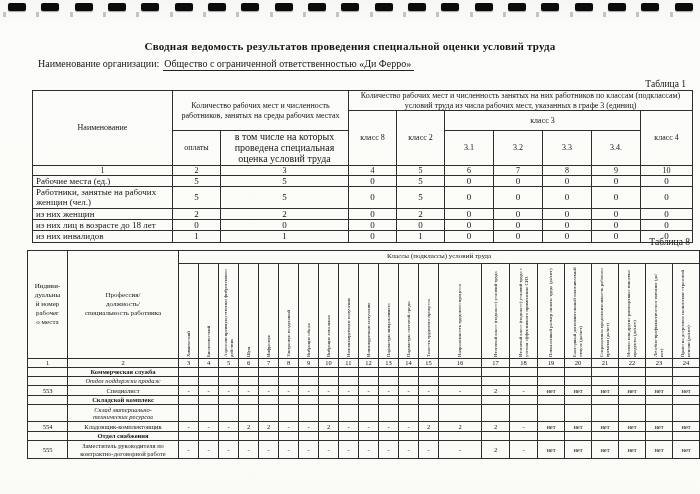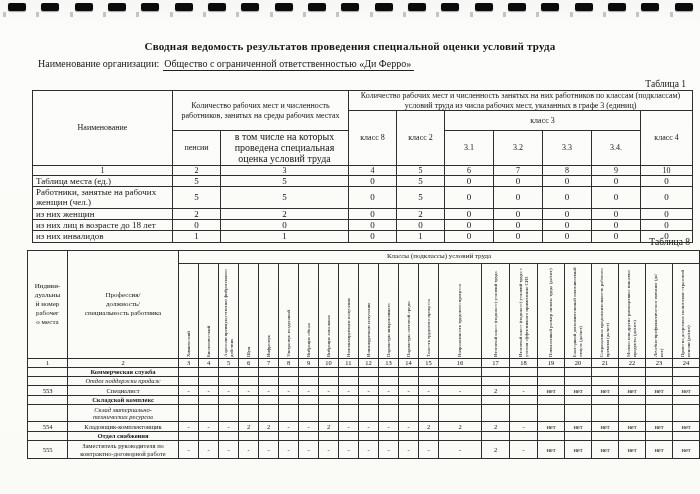--- a/index.html
+++ b/index.html
@@ -95,41 +95,41 @@
       <th colspan="2" rowspan="2">Количество рабочих мест и численность работников, занятых на среды рабочих местах</th>
       <th colspan="7">Количество рабочих мест и численность занятых на них работников по классам (подклассам) условий труда из числа рабочих мест, указанных в графе 3 (единиц)</th>
     </tr>
     <tr class="hB">
       <th rowspan="2">класс 8</th>
       <th rowspan="2">класс 2</th>
       <th colspan="4">класс 3</th>
       <th rowspan="2">класс 4</th>
     </tr>
     <tr class="hC">
-      <th>пенсии</th>
+      <th>оплаты</th>
       <th class="small">в том числе на которых проведена специальная оценка условий труда</th>
     <td>3.1</td>
           <td>3.2</td>
           <td>3.3</td>
           <td>3.4.</td>
         </tr>
     <tr class="nums">
           <td>1</td>
           <td>2</td>
           <td>3</td>
           <td>4</td>
           <td>5</td>
           <td>6</td>
           <td>7</td>
           <td>8</td>
           <td>9</td>
           <td>10</td>
         </tr>
     <tr class="vals r10">
-      <td class="lbl">Таблица места (ед.)</td>
+      <td class="lbl">Рабочие места (ед.)</td>
     <td>5</td>
           <td>5</td>
           <td>0</td>
           <td>5</td>
           <td>0</td>
           <td>0</td>
           <td>0</td>
           <td>0</td>
           <td>0</td>
         </tr>

